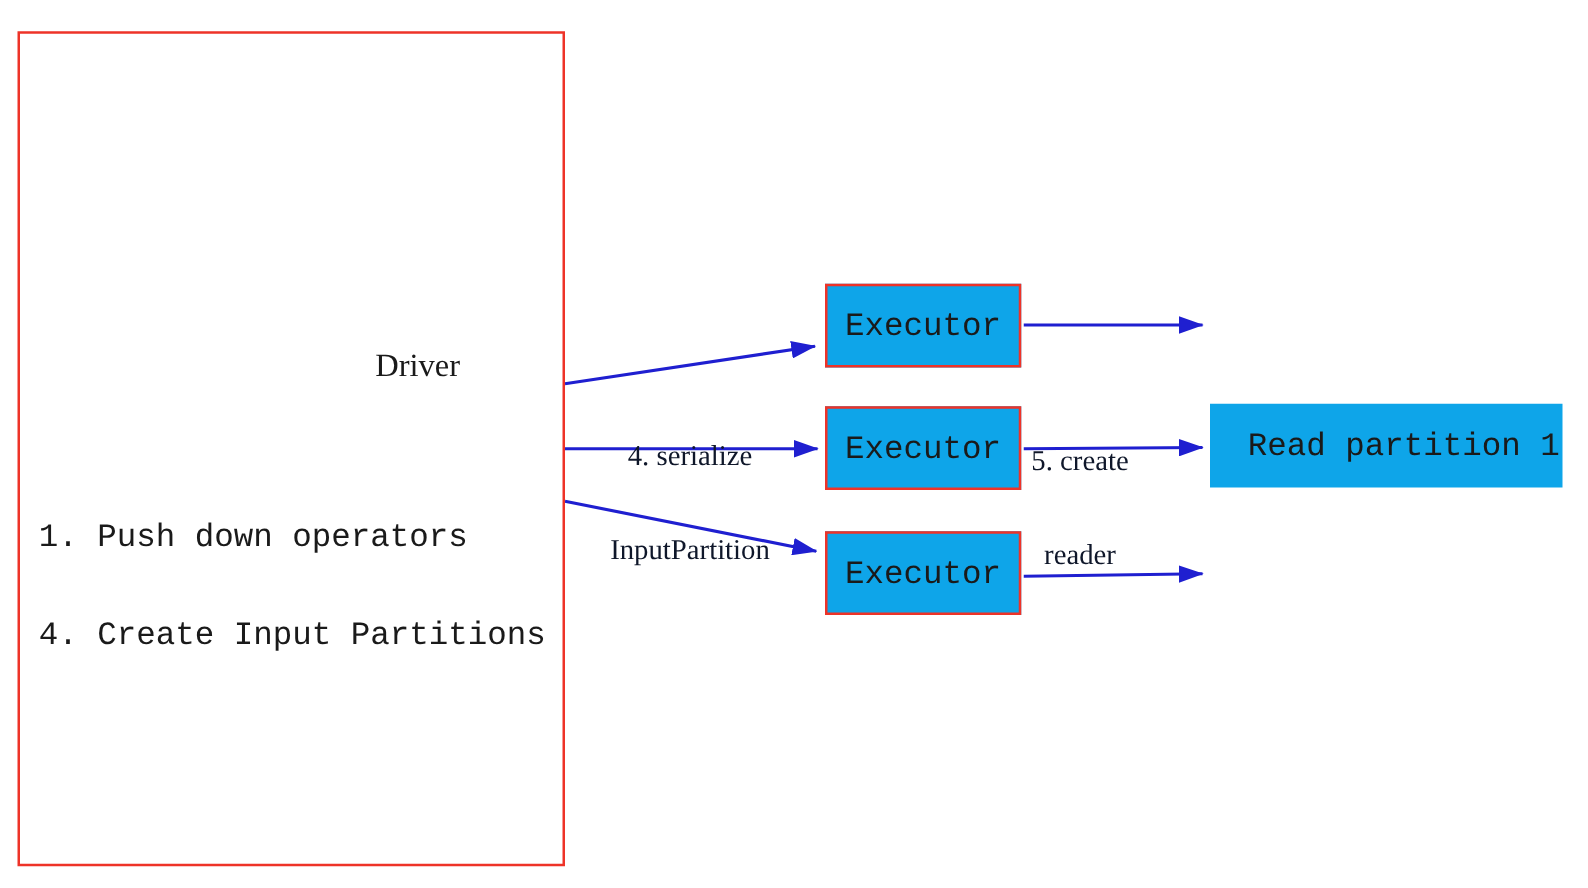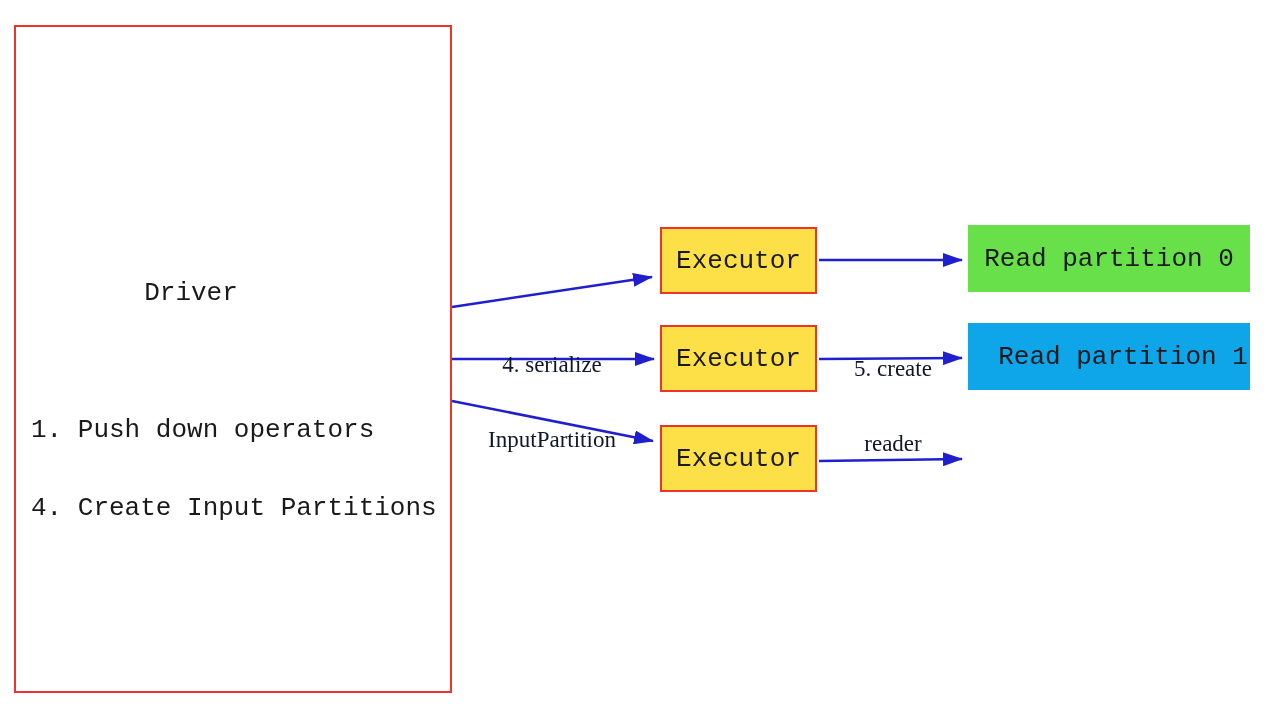--- a/index.html
+++ b/index.html
@@ -24,24 +24,25 @@
     position: absolute;
     left: 14px; top: 25px;
     width: 438px; height: 668px;
     border: 2px solid #ee3328;
     background: #ffffff;
   }
   .driver-title {
     position: absolute;
     left: 14px; top: 278px;
     width: 354px;
-    text-align: center;
+    text-align: right;
     font-size: 26px;
     letter-spacing: 0px;
     white-space: pre;
+    font-family: Liberation Serif, serif;
   }
   .driver-steps {
     position: absolute;
     left: 31px; top: 365px;
     font-size: 26px;
     line-height: 26px;
     white-space: pre;
   }
   .driver-steps .step { height: 26px; }
   .node {
@@ -49,21 +50,21 @@
     display: flex;
     align-items: center;
     justify-content: center;
     font-size: 26px;
     white-space: pre;
   }
   .executor {
     left: 660px;
     width: 157px; height: 67px;
     border: 2px solid #ee3328;
-    background: #fde047;
+    background: #0ea5e9;
   }
   .executor.e0 { top: 227px; }
   .executor.e1 { top: 325px; }
   .executor.e2 { top: 425px; }
   .partition {
     left: 968px;
     width: 282px; height: 67px;
     background: #68e04a;
   }
   .partition.p0 { top: 225px; }
@@ -72,21 +73,21 @@
   .edge-label {
     position: absolute;
     font-family: "Liberation Serif", serif;
     font-size: 23px;
     line-height: 25px;
     text-align: center;
     color: #0f172a;
     white-space: pre;
   }
   .edge-label.serialize { left: 432px; top: 302px; width: 240px; }
-  .edge-label.reader    { left: 813px; top: 306px; width: 160px; text-align: center; }
+  .edge-label.reader    { left: 784px; top: 306px; width: 160px; text-align: center; }
 </style>
 </head>
 <body>
 
 <div class="stage">
 
   <svg class="arrows" viewBox="0 0 1270 710" xmlns="http://www.w3.org/2000/svg">
     <defs>
       <marker id="ah" markerUnits="userSpaceOnUse" markerWidth="20" markerHeight="14" refX="19" refY="7" orient="auto">
         <path d="M0,0 L20,7 L0,14 z" fill="#1f1fd0"></path>
@@ -106,21 +107,20 @@
 
   <div class="driver-steps">
     <div class="step">1. Push down operators</div>
     <div class="step">4. Create Input Partitions</div>
   </div>
 
   <div class="node executor e0" style="border-color: rgb(238, 51, 40);">Executor</div>
   <div class="node executor e1" style="border-color: rgb(238, 51, 40);">Executor</div>
   <div class="node executor e2" style="border-color: rgb(238, 51, 40);">Executor</div>
 
-  <div class="node partition p0" style="background: rgb(104, 224, 74);">Read partition 0</div>
   <div class="node partition p1" style="background: #0ea5e9; padding-left: 28px;">Read partition 1</div>
 
   <div class="edge-label serialize">
     <div>4. serialize</div>
     <div>InputPartition</div>
   </div>
 
   <div class="edge-label reader">
     <div>5. create</div>
     <div>reader</div>

